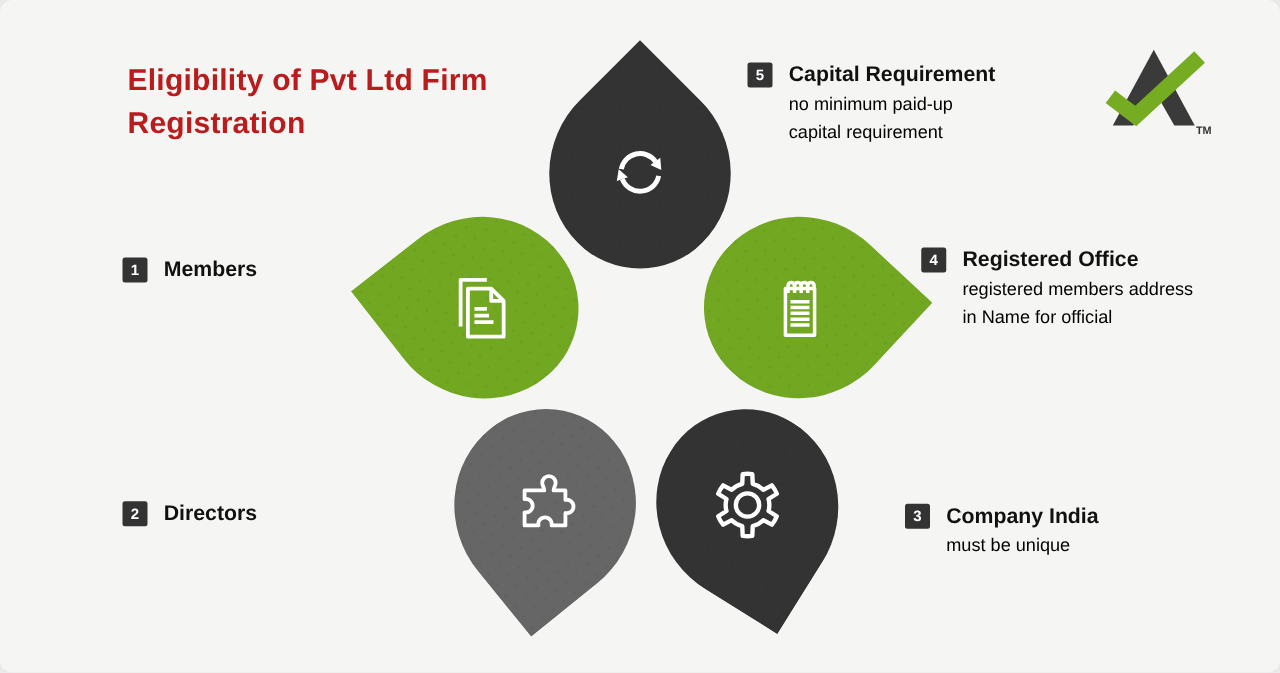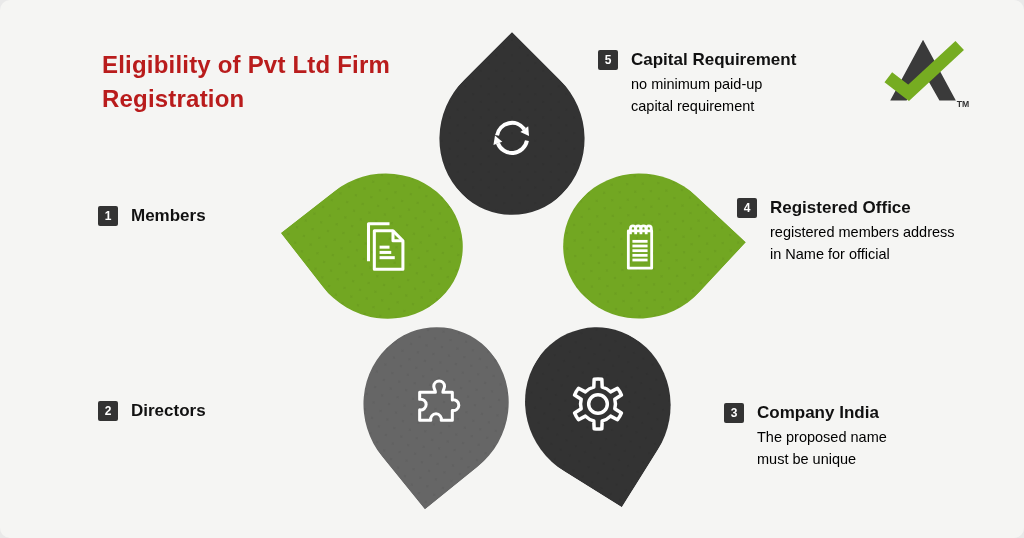--- a/index.html
+++ b/index.html
@@ -132,21 +132,20 @@
     <div class="label-text">
       <div class="label-title">Directors</div>
     </div>
   </div>
 
   <div class="label-block" style="left:724px;top:402px;width:210px;">
     <div class="num-badge">3</div>
     <div class="label-text">
       <div class="label-title">Company India</div>
       <div class="label-body">
-        <div>The proposed name</div>
         <div>must be unique</div>
       </div>
     </div>
   </div>
 
   <div class="label-block" style="left:737px;top:197px;width:220px;">
     <div class="num-badge">4</div>
     <div class="label-text">
       <div class="label-title">Registered Office</div>
       <div class="label-body">

